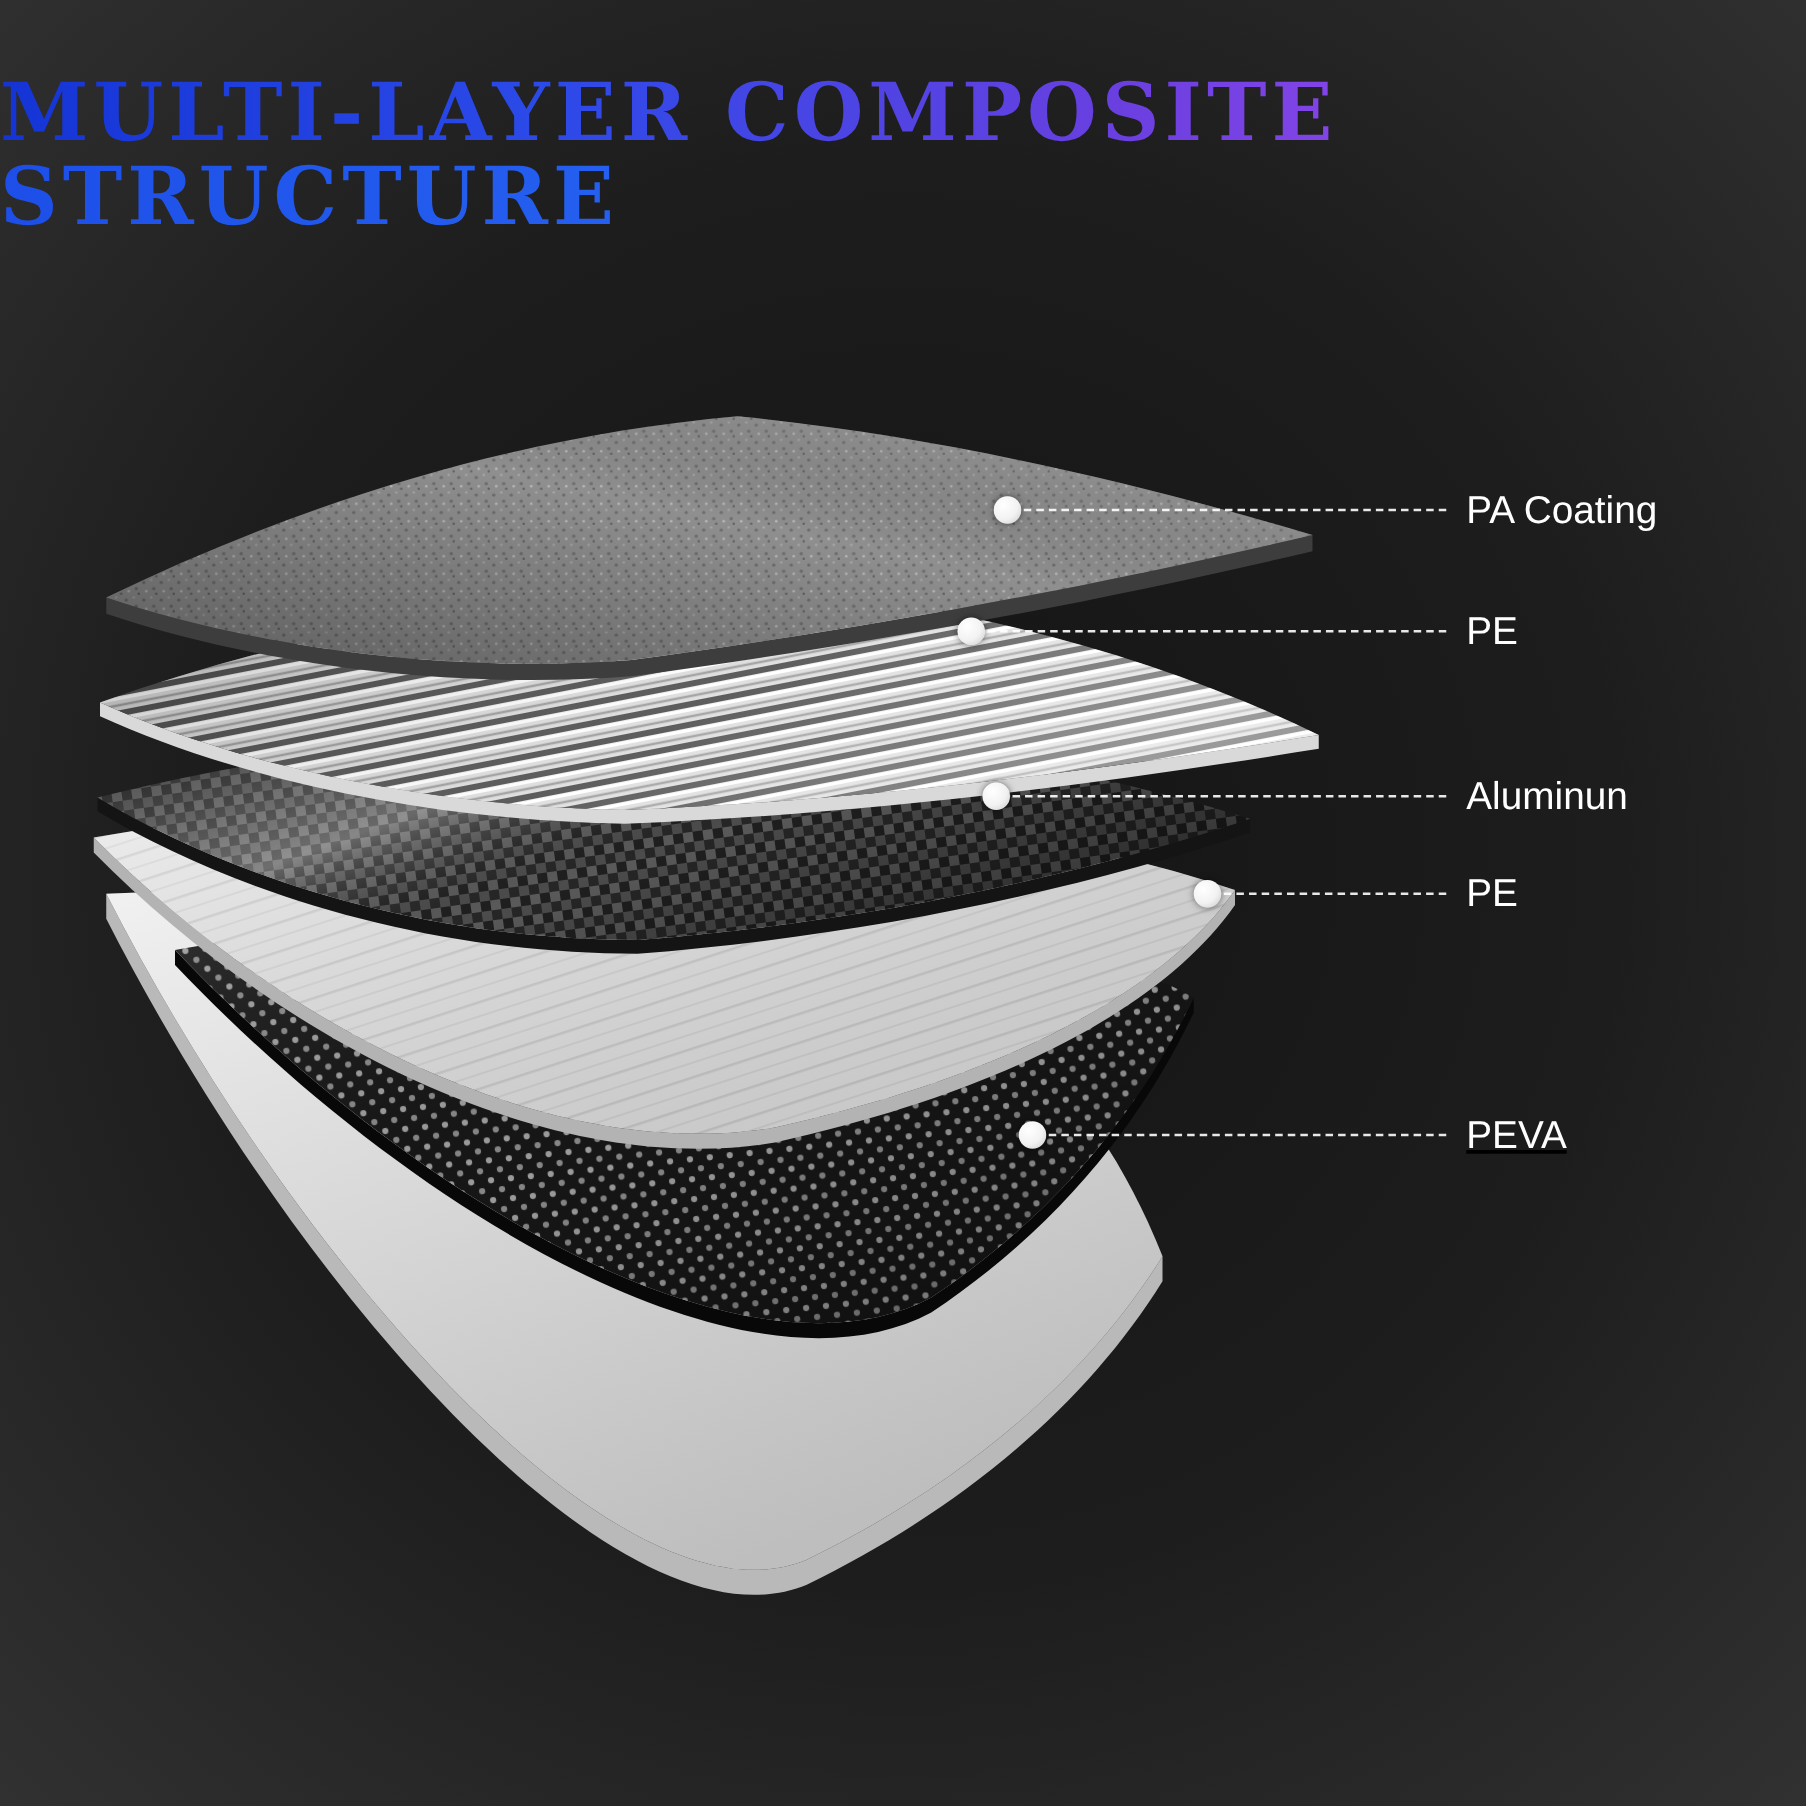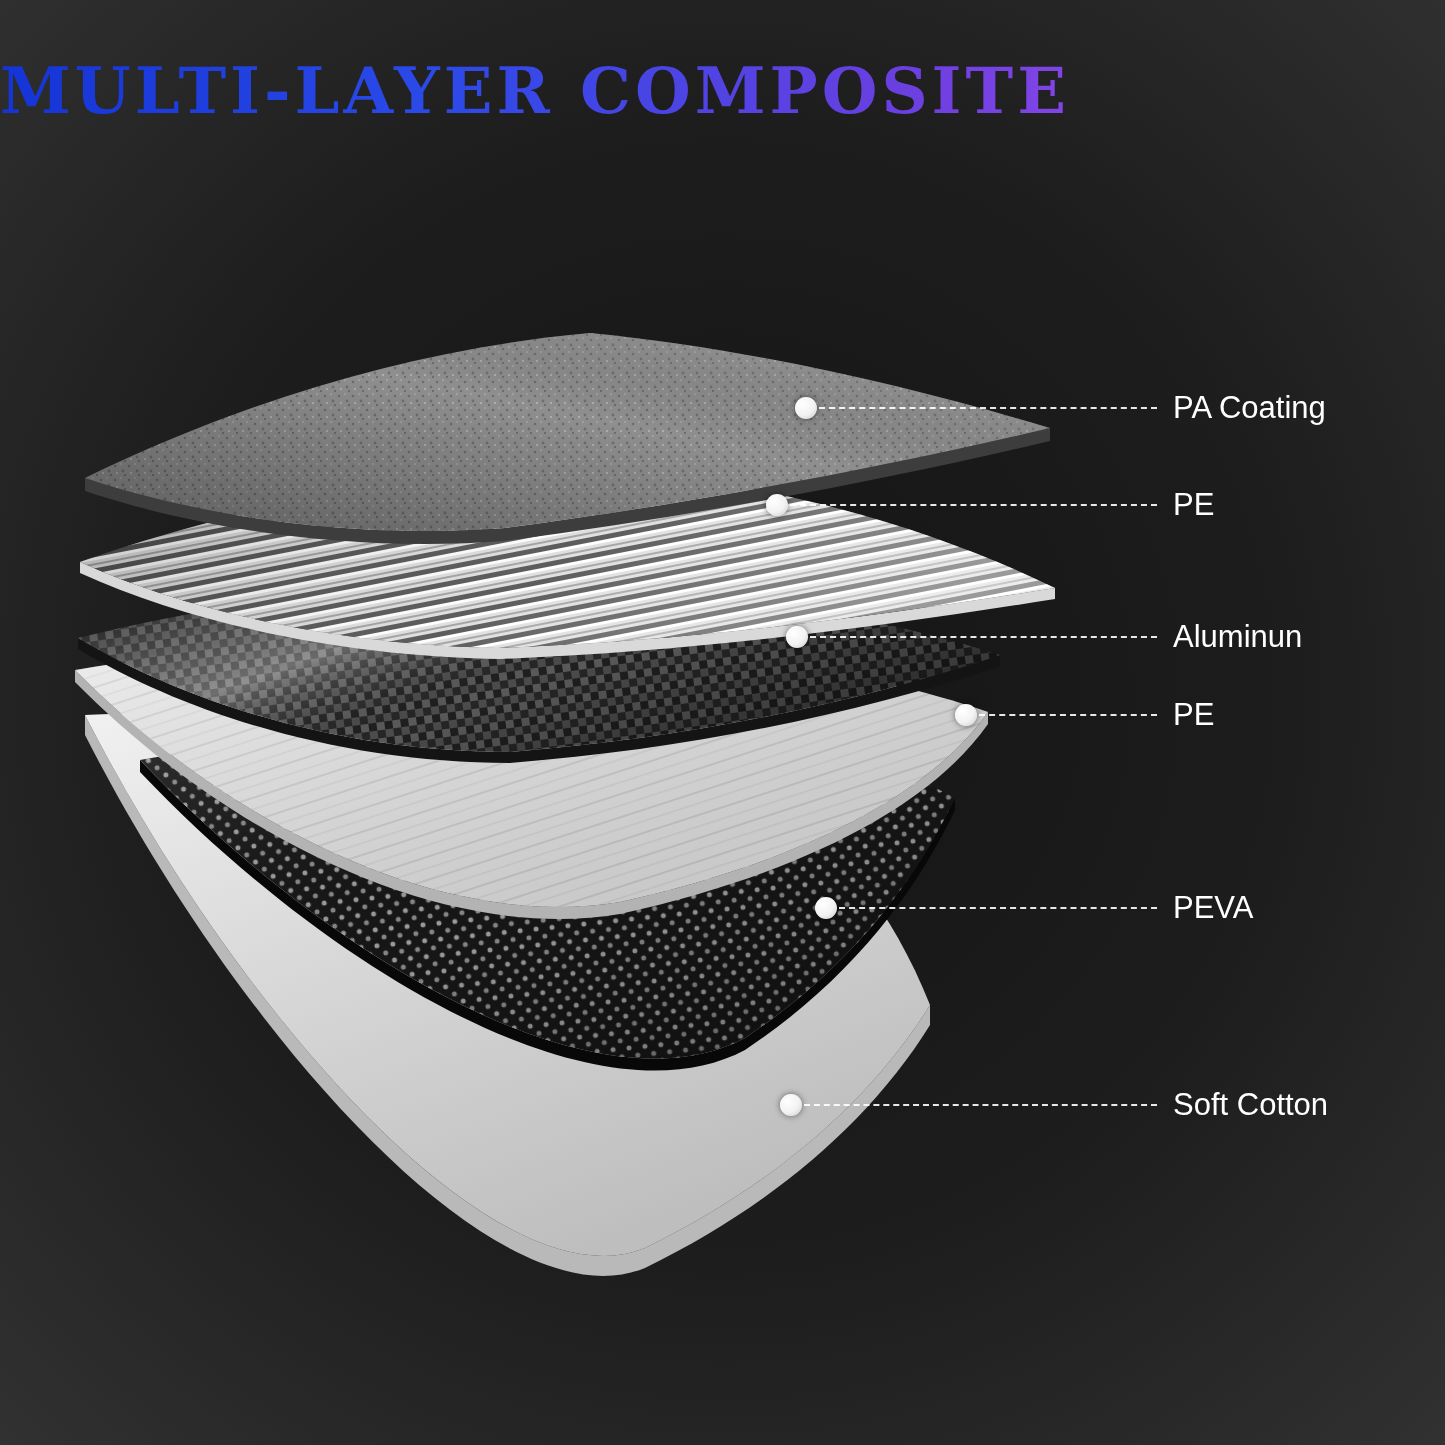--- a/index.html
+++ b/index.html
@@ -57,20 +57,21 @@
     white-space:nowrap;
   }
 </style>
 </head>
 <body>
 
 <div class="stage">
 
   <div class="title">
     <span class="title-line">MULTI-LAYER COMPOSITE</span>
+    <span class="title-line second">STRUCTURE</span>
   </div>
 
   <svg class="diagram" width="1445" height="1445" viewBox="0 0 1445 1445" xmlns="http://www.w3.org/2000/svg">
     <defs>
       <pattern id="speckle" width="14" height="14" patternUnits="userSpaceOnUse">
         <rect width="14" height="14" fill="#8f8f8f"></rect>
         <circle cx="3" cy="4" r="1.3" fill="#6d6d6d"></circle>
         <circle cx="9" cy="2" r="1" fill="#a9a9a9"></circle>
         <circle cx="11" cy="9" r="1.4" fill="#707070"></circle>
         <circle cx="5" cy="11" r="1" fill="#b9b9b9"></circle>
@@ -185,25 +186,20 @@
     <span class="line" style="width:347px;"></span>
     <span class="label">Aluminun</span>
   </div>
 
   <div class="callout" style="left:955px;top:704px;">
     <span class="dot"></span>
     <span class="line" style="width:178px;"></span>
     <span class="label">PE</span>
   </div>
 
-  <div class="callout" style="left:815px;top:897px;">
+  <div class="callout" style="left:815px;top:897px;text-decoration:underline;">
     <span class="dot"></span>
     <span class="line" style="width:318px;"></span>
     <span class="label">PEVA</span>
   </div>
 
-  <div class="callout" style="left:780px;top:1094px;">
-    <span class="dot"></span>
-    <span class="line" style="width:353px;"></span>
-    <span class="label">Soft Cotton</span>
-  </div>
 
 </div>
 
 </body></html>

